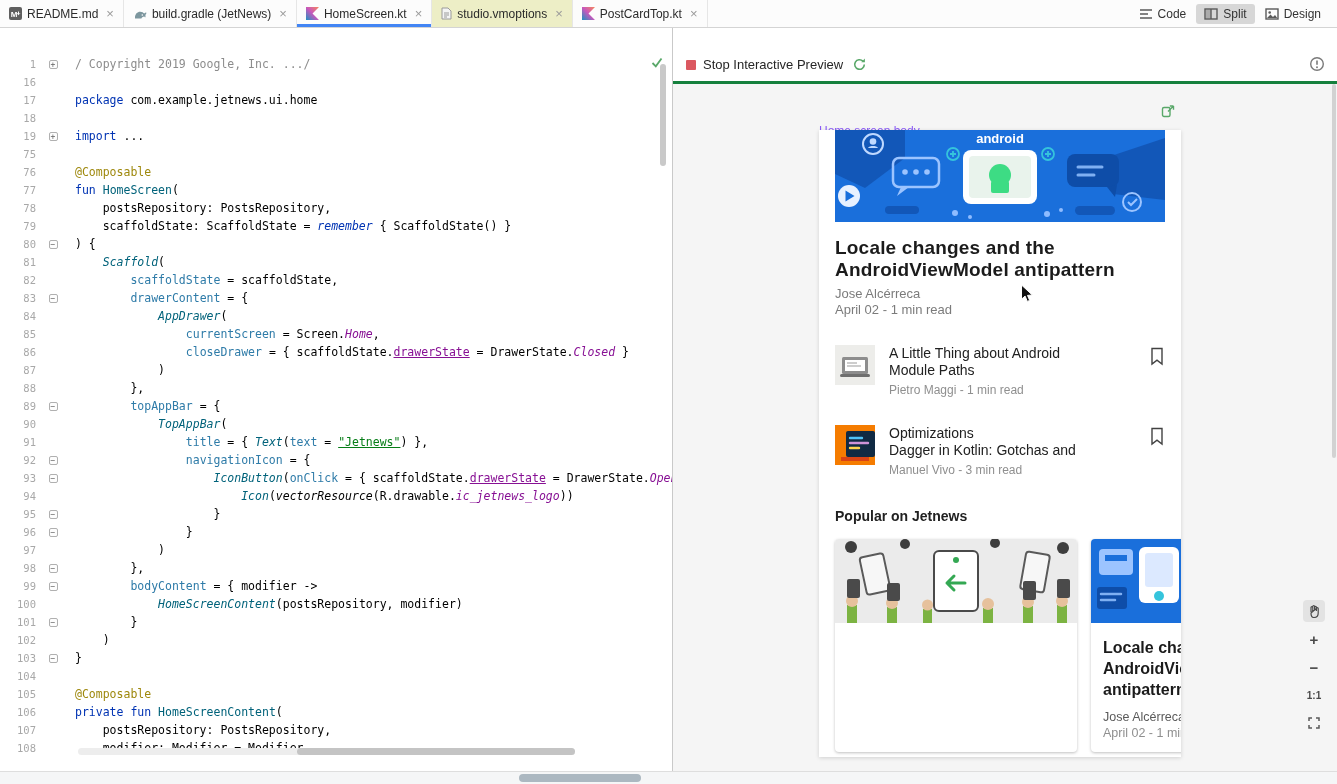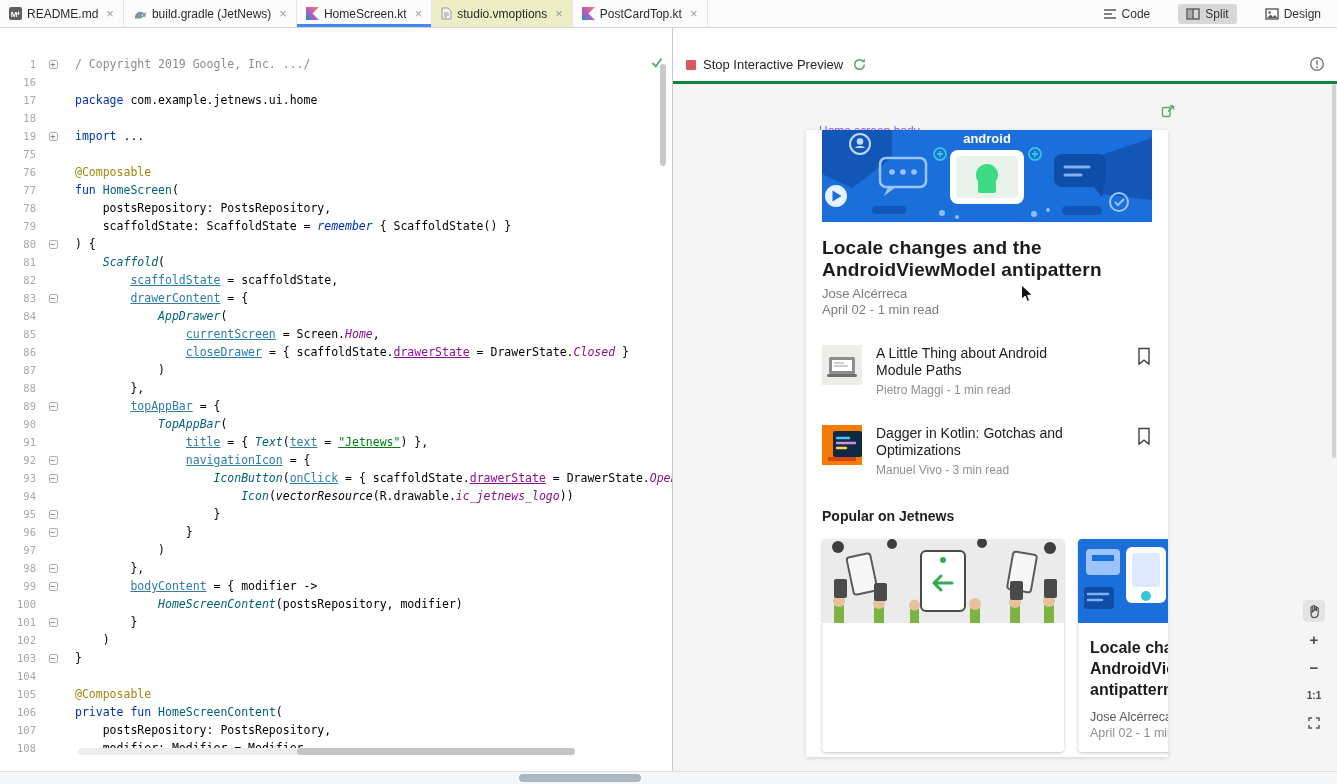--- a/index.html
+++ b/index.html
@@ -12,42 +12,42 @@
 
   
   .tabbar { position:absolute; top:0; left:0; right:0; height:28px;
     background:#FCFCFC; border-bottom:1px solid #D4D4D4; display:flex; align-items:stretch; }
   .tab { position:relative; display:flex; align-items:center; gap:5px;
     padding:0 9px; font-size:12px; color:#2b2b2b; border-right:1px solid #E6E6E6; cursor:default; }
   .tab.selected::after { content:""; position:absolute; left:0; right:0; bottom:0; height:3px; background:#4285F4; }
   .tab.highlighted { background:#EDEEC6; }
   .tclose { color:#9a9a9a; font-size:13px; line-height:12px; margin-left:3px; }
   .ticon { display:flex; align-items:center; }
-  .switcher { margin-left:auto; display:flex; align-items:center; gap:20px; padding-right:8px; }
+  .switcher { margin-left:auto; display:flex; align-items:center; gap:2px; padding-right:8px; }
   .switch-btn { display:flex; align-items:center; gap:5px; font-size:12px; color:#333;
     padding:3px 8px; border-radius:3px; }
   .switch-btn.active { background:#D7D7D7; }
 
   
   .editor { position:absolute; top:28px; left:0; width:672px; bottom:13px; background:#fff; overflow:hidden; }
   .code-lines { position:absolute; top:27px; left:0; right:0; }
   .code-line { display:flex; height:18px; }
   .gnum { width:36px; flex:none; text-align:right; color:#A8A8A8;
     font:10.5px/18px "DejaVu Sans Mono","Liberation Mono",monospace; }
   .gfold { width:34px; flex:none; display:flex; align-items:center; justify-content:center; }
   .gfold i { font-style:normal; display:block; width:9px; height:9px; border:1px solid #B0B0B0;
     border-radius:2px; background:#FDFDFD; color:#616161; font:8px/7px "DejaVu Sans Mono",monospace; text-align:center; }
   .ltext { flex:1; white-space:pre; overflow:hidden;
     font:11.5px/18px "DejaVu Sans Mono","Liberation Mono",monospace; color:#000; margin-left:5px; }
   .tk-kw   { color:#0033B3; }
   .tk-ann  { color:#9E880D; }
   .tk-cmt  { color:#8C8C8C; }
   .tk-fn   { color:#00627A; }
   .tk-call { color:#00627A; font-style:italic; }
-  .tk-narg { color:#2E7BA8;text-decoration:underline; }
+  .tk-narg { color:#2E7BA8; }
   .tk-enum { color:#871094; font-style:italic; }
   .tk-static { color:#871094; font-style:italic; }
   .tk-propu { color:#871094; text-decoration:underline; }
   .tk-stru { color:#067D17; text-decoration:underline; }
   .tk-itkw { color:#0033B3; font-style:italic; }
   .tk-itpl { font-style:italic; }
   .editor-check { position:absolute; top:26px; right:9px; }
   .editor-vscroll { position:absolute; top:36px; right:6px; width:6px; height:102px;
     background:#C9C9C9; border-radius:3px; }
   .editor-hscroll { position:absolute; top:720px; left:78px; width:497px; height:7px;
@@ -64,21 +64,21 @@
   .stop-square { width:10px; height:10px; background:#DB5860; border-radius:1px; }
   .refresh-btn { margin-left:9px; display:flex; align-items:center; }
   .issues-btn { margin-left:auto; display:flex; align-items:center; }
   .surface { position:absolute; top:56px; left:0; right:0; bottom:0; background:#F5F5F5; overflow:hidden; }
   .surface-label { position:absolute; left:146px; top:32px; font-size:12px; color:#8b5cf6;margin-top:8px; }
   .deploy-btn { position:absolute; left:488px; top:20px; }
   .preview-vscroll { position:absolute; right:1px; top:0; width:4px; height:374px;
     background:#D2D2D2; border-radius:2px; }
 
   
-  .phone { position:absolute; left:133px; top:46px; width:362px; height:627px; background:#fff;
+  .phone { position:absolute; left:146px; top:46px; width:362px; height:627px; background:#fff;
     box-shadow:0 1px 4px rgba(0,0,0,.15); overflow:hidden; padding:0 16px; }
   .hero-img { display:block; width:330px; height:92px; }
   .hero-title { margin-top:15px; font-size:19px; font-weight:700; color:#1B1B1B;
     line-height:22px; letter-spacing:.2px; }
   .hero-author { margin-top:5px; font-size:13px; color:#7B7B7B; line-height:16px; }
   .hero-meta { font-size:13px; color:#7B7B7B; line-height:16px; }
   .post-row { display:flex; margin-top:27px; }
   .post-row.second { margin-top:28px; }
   .post-thumb { width:40px; height:40px; flex:none; }
   .post-thumb svg { display:block; }
@@ -555,22 +555,22 @@
                 <rect width="40" height="40" fill="#F57C00"></rect>
                 <rect x="11" y="6" width="29" height="26" rx="2" fill="#102A43"></rect>
                 <path d="M15 13h12" stroke="#4FC3F7" stroke-width="2.4" stroke-linecap="round"></path>
                 <path d="M15 18h18" stroke="#CE93D8" stroke-width="2.4" stroke-linecap="round"></path>
                 <path d="M15 23h9" stroke="#FFD54F" stroke-width="2.4" stroke-linecap="round"></path>
                 <rect x="6" y="32" width="28" height="4" fill="#D84315"></rect>
               </svg>
           </span>
           <span class="post-text">
             <div class="post-title">
+              <div>Optimizations</div>
               <div>Dagger in Kotlin: Gotchas and</div>
-              <div>Optimizations</div>
             </div>
             <div class="post-meta">Manuel Vivo - 3 min read</div>
           </span>
           <span class="bookmark">
             <svg width="16" height="19" viewBox="0 0 16 19">
                 <path d="M3 1.5h10v15.5l-5-3.8-5 3.8z" fill="none" stroke="#424242" stroke-width="1.4"></path>
               </svg>
           </span>
         </div>
 

